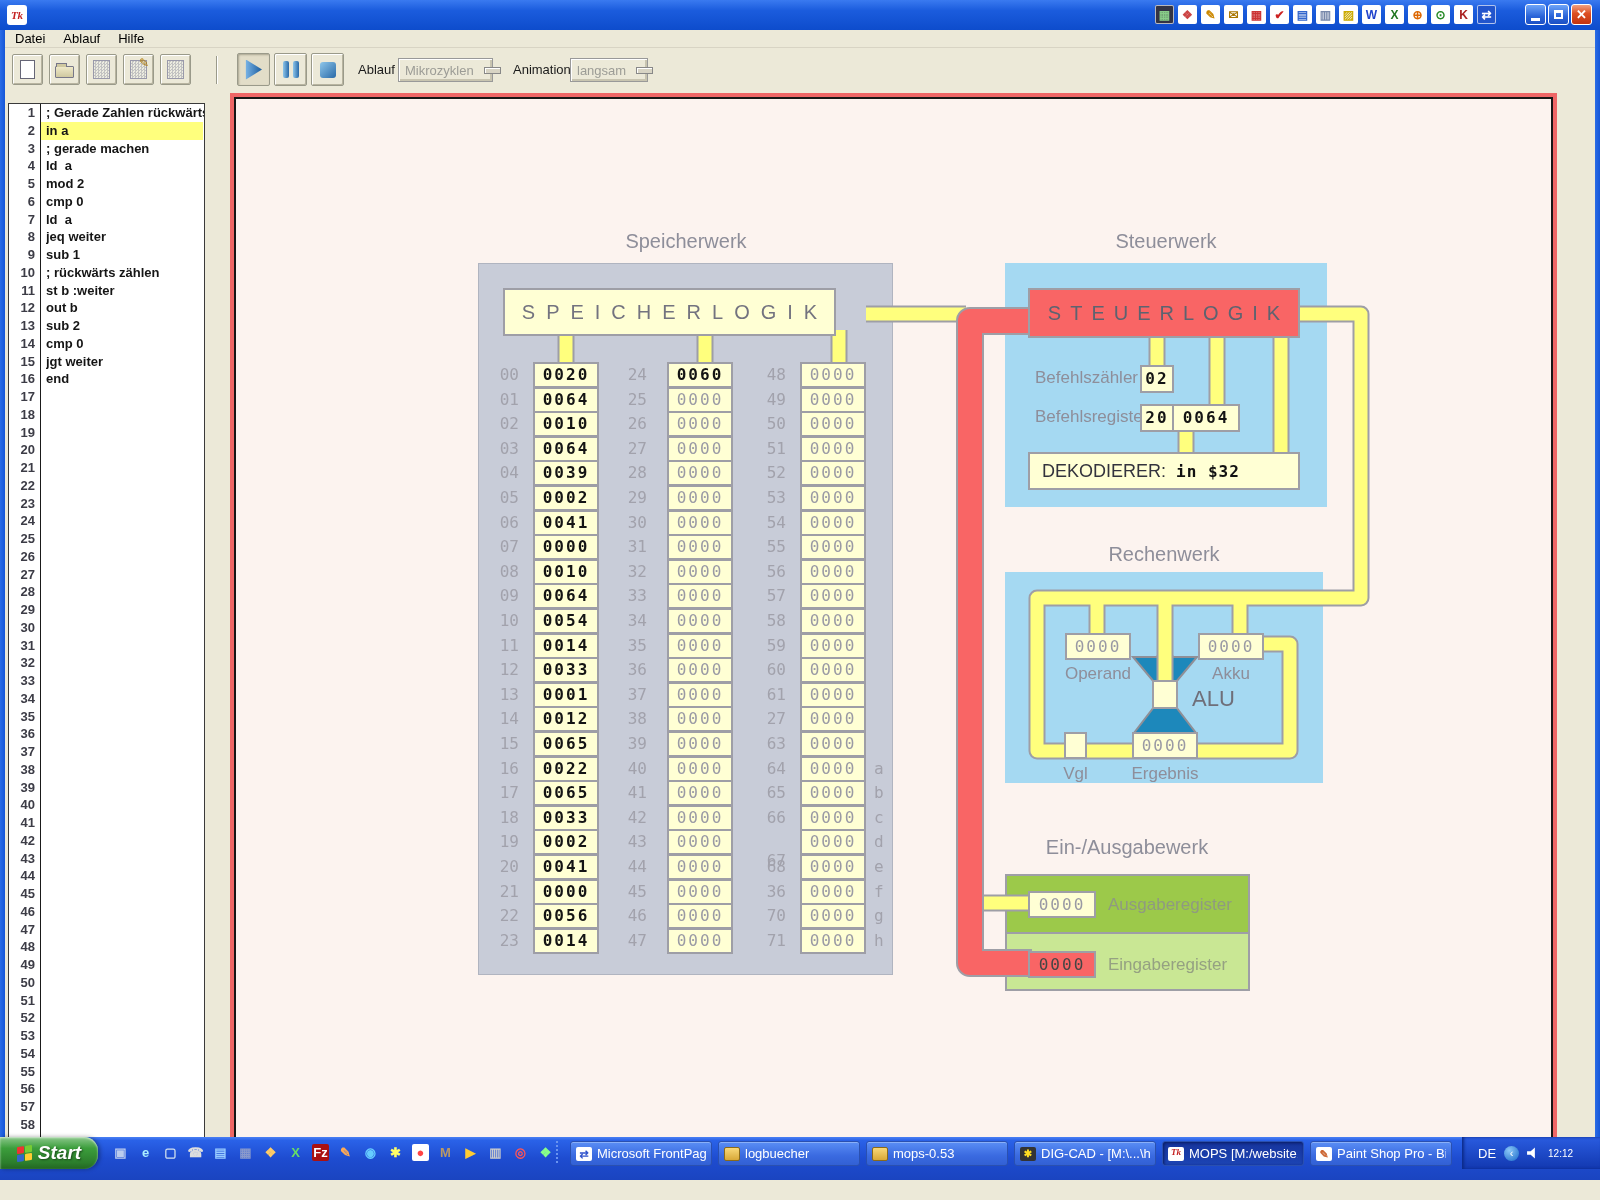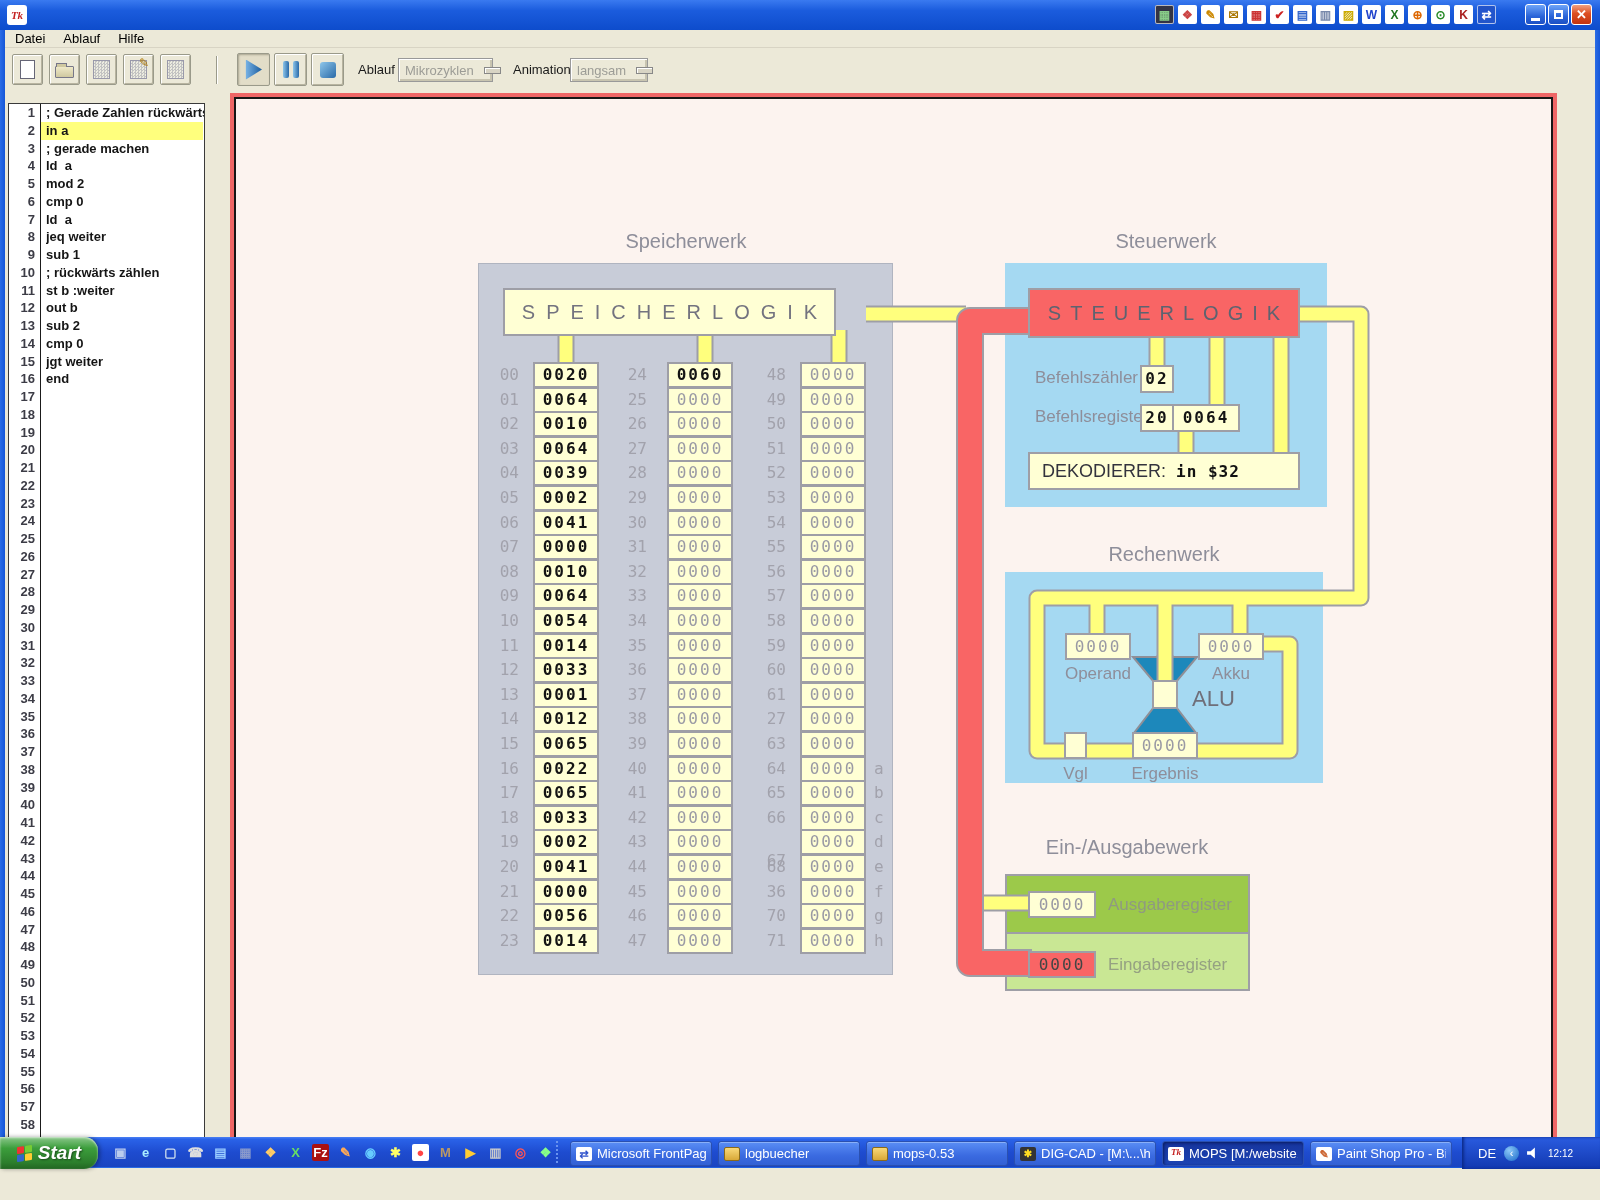--- a/index.html
+++ b/index.html
@@ -106,21 +106,21 @@
   .mem-box{position:absolute;width:66px;height:26px;background:var(--box-cream);border:2px solid #9e9ea6;
     font-family:"DejaVu Sans Mono",monospace;font-size:16px;letter-spacing:2px;text-align:center;
     line-height:22px;color:#9a9aa4;z-index:3}
   .mem-box.set{color:#141414;font-weight:bold}
   .mem-letter{position:absolute;left:874px;width:20px;font-family:"DejaVu Sans Mono",monospace;
     font-size:16px;color:#a2a2ac;line-height:26px;z-index:3}
 
   #alu-label{position:absolute;left:1192px;top:686px;font-size:22px;color:#6f6f7a;z-index:3}
 
   
-  #taskbar{position:absolute;left:0;top:1137px;width:1600px;height:30px;z-index:30;
+  #taskbar{position:absolute;left:0;top:1137px;width:1600px;height:43px;z-index:30;
     background:linear-gradient(180deg,#4a80f4 0%,#2a62e8 8%,#1e4cd0 50%,#1a44c0 100%)}
   #start-btn{position:absolute;left:0;top:0;width:98px;height:32px;border-radius:0 14px 14px 0;
     background:linear-gradient(180deg,#8cc88c 0%,#3c9e3c 35%,#2c7e2c 80%,#226622 100%);
     display:flex;align-items:center;justify-content:center;gap:6px;
     box-shadow:inset 0 1px 2px #cfe8cf,2px 0 4px rgba(0,0,0,.35)}
   #start-label{color:#fff;font:italic bold 19px "Liberation Sans",sans-serif;text-shadow:1px 1px 2px #1a4a1a}
   .flag{display:grid;grid-template-columns:7px 7px;grid-template-rows:7px 7px;gap:1px;transform:skewY(-8deg)}
   .flag span{border-radius:1px}
   #quick-launch{position:absolute;left:112px;top:7px;display:flex;gap:8px;align-items:center}
   .ql-icon{width:17px;height:17px;font-size:13px;font-weight:bold;text-align:center;line-height:17px;border-radius:2px}

